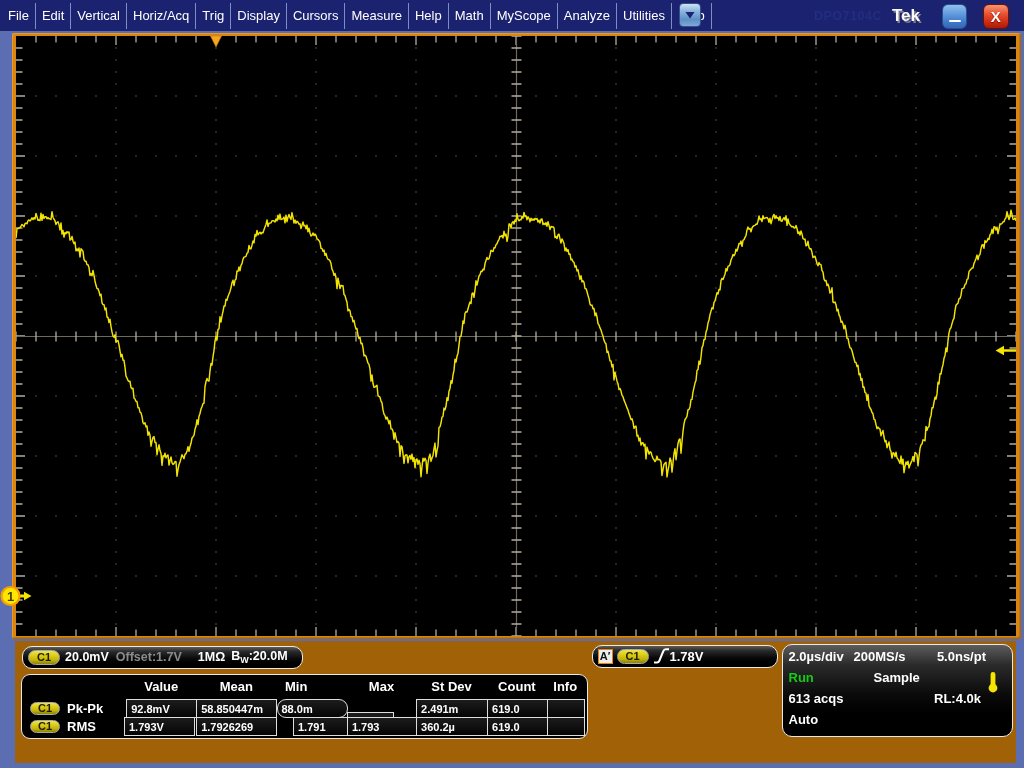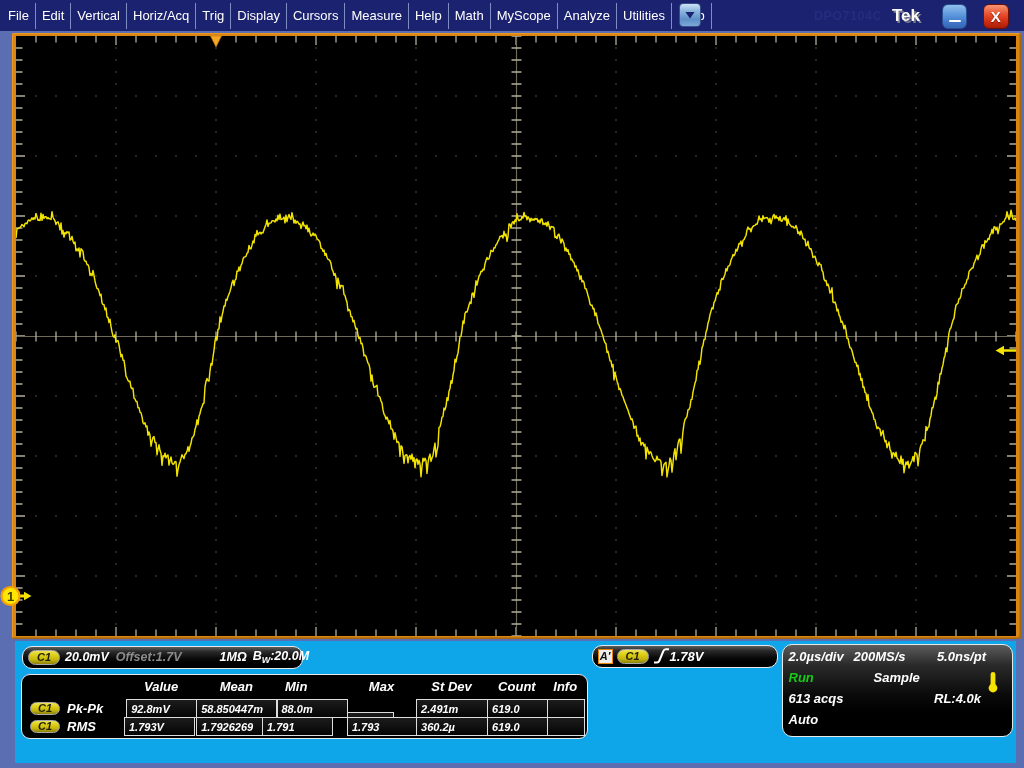--- a/index.html
+++ b/index.html
@@ -19,21 +19,21 @@
 #minbtn::after{content:"";position:absolute;left:5.5px;top:15px;width:12px;height:2.5px;background:#fff;border-radius:1px;}
 #clsbtn{position:absolute;left:983px;top:3.5px;width:25.5px;height:25px;border-radius:6px;
  background:linear-gradient(180deg,#f59576 0%,#e8512f 40%,#d03015 70%,#aa1d06 100%);border:1px solid #6e1206;
  color:#fff;font-weight:bold;font-size:15px;text-align:center;line-height:23px;text-shadow:0 1px 1px #7a1000;}
 #frame{position:absolute;left:0;top:31px;width:1024px;height:737px;background:#5c6eb2;}
 #gratbox{position:absolute;left:12px;top:33px;width:1009px;height:606px;background:#da8511;
  border-radius:2px;box-shadow:inset -1.5px -1.5px 0 #a5660d, inset 1px 1px 0 #eb9925;}
 #gratin{position:absolute;left:4px;top:2.5px;width:1000px;height:600px;background:#000;}
 #grat{position:absolute;left:0;top:0;}
 #ch1mark{position:absolute;left:0px;top:584px;}
-#panel{position:absolute;left:15px;top:640.5px;width:1001px;height:122.5px;background:#0ea5e9;font-style:italic;}
+#panel{position:absolute;left:15px;top:640.5px;width:1001px;height:122.5px;background:#a16207;}
 .box{position:absolute;border:1.5px solid #e9e9e9;border-radius:10px;
  background:linear-gradient(180deg,#5c5c5c 0%,#2a2a2a 22%,#0a0a0a 55%,#000 75%);color:#fff;}
 #chbox{left:7px;top:5.5px;width:281px;height:22.5px;display:flex;align-items:center;font-size:12.5px;font-weight:bold;}
 #trbox{left:576.5px;top:4px;width:186px;height:23.5px;display:flex;align-items:center;font-size:13px;font-weight:bold;}
 #infobox{left:767px;top:3px;width:230.5px;height:93px;font-size:13px;font-weight:bold;padding-left:44px;}
 #infobox span{position:absolute;white-space:nowrap;}
 .c1b{display:inline-block;flex:0 0 auto;width:32px;height:15px;border-radius:8px;
  background:linear-gradient(180deg,#eee254 0%,#ddce16 35%,#c3b40d 70%,#8d8007 100%);
  border:1.6px solid #a8a8a8;color:#1d1d04;font-size:11px;font-weight:bold;text-align:center;line-height:13px;}
 #mtable{position:absolute;left:6px;top:33px;width:566.5px;height:65.5px;border:1.5px solid #e9e9e9;border-radius:9px;
@@ -104,21 +104,21 @@
 <svg id="ch1mark" width="36" height="24" viewBox="0 0 36 24">
       <path d="M17 10.4 L17 13.6 L24 13.6 L24 16.3 L31.5 12 L24 7.7 L24 10.4 Z" fill="#f5e400"></path>
       <circle cx="10.5" cy="12" r="9" fill="#ffe600" stroke="#f5a000" stroke-width="2.2"></circle>
       <text x="10.5" y="16.5" font-size="13" font-weight="bold" fill="#44400a" text-anchor="middle" font-family="Liberation Sans,sans-serif">1</text>
     </svg>
 <div id="panel">
  <div class="box" id="chbox">
         <span class="c1b" style="margin:0 5px 0 5px;">C1</span>
   <span>20.0mV</span>
         <span class="gray" style="margin-left:7px;">Offset:1.7V</span>
-  <span style="margin-left:38px;">1MΩ</span>
+  <span style="margin-left:16px;">1MΩ</span>
         <span style="margin-left:6px;">B<sub class="bw">W</sub>:20.0M</span>
       </div>
  <div class="box" id="trbox">
         <span id="abadge" style="display:inline-block;flex:0 0 auto;width:15px;height:15px;background:#ececec;border:1.8px solid #e8820a;color:#111;font-size:11px;line-height:12px;text-align:center;margin:0 4px 0 5px;">A′</span>
   <span class="c1b">C1</span>
         <svg width="17" height="18" viewBox="0 0 17 18" style="margin:0 0px 0 4px">
           <path d="M1 15.5 H4 C5.6 15.5 5.9 14.8 6.4 13.6 L10.3 4.2 C10.8 2.8 11.2 2.2 12.8 2.2 H16" stroke="#fff" stroke-width="2.1" fill="none"></path>
         </svg>
         <span>1.78V</span>
       </div>
@@ -139,28 +139,28 @@
  <div id="mtable">
         <div class="hdr" style="left:104.2px;width:69.99999999999999px;">Value</div>
         <div class="hdr" style="left:174.2px;width:80.30000000000001px;">Mean</div>
         <div class="hdr" style="left:239px;width:70.39999999999998px;">Min</div>
         <div class="hdr" style="left:324.9px;width:69.20000000000005px;">Max</div>
         <div class="hdr" style="left:394.1px;width:71.0px;">St Dev</div>
         <div class="hdr" style="left:465.1px;width:59.60000000000002px;">Count</div>
         <div class="hdr" style="left:524.7px;width:37.0px;">Info</div>
         <div class="cell" style="left:104.2px;top:24.7px;width:70.99999999999999px;">92.8mV</div>
         <div class="cell" style="left:174.2px;top:24.7px;width:81.30000000000001px;">58.850447m</div>
-        <div class="cell" style="left:254.5px;top:24.7px;width:71.39999999999998px;">88.0m</div>
+        <div class="cell" style="left:254.5px;top:24.7px;width:71.39999999999998px;border-radius:9px;">88.0m</div>
         <div class="cell" style="left:324.9px;top:37px;width:47px;">106.4m</div>
         <div class="cell" style="left:394.1px;top:24.7px;width:72.0px;">2.491m</div>
         <div class="cell" style="left:465.1px;top:24.7px;width:60.60000000000002px;">619.0</div>
         <div class="cell" style="left:524.7px;top:24.7px;width:38.0px;"></div>
         <div class="cell" style="left:102px;top:42.6px;width:70.99999999999999px;">1.793V</div>
         <div class="cell" style="left:174.2px;top:42.6px;width:81.30000000000001px;">1.7926269</div>
-        <div class="cell" style="left:240px;top:42.6px;width:71.39999999999998px;">1.791</div>
+        <div class="cell" style="left:271px;top:42.6px;width:71.39999999999998px;">1.791</div>
         <div class="cell" style="left:324.9px;top:42.6px;width:70.20000000000005px;">1.793</div>
         <div class="cell" style="left:394.1px;top:42.6px;width:72.0px;">360.2µ</div>
         <div class="cell" style="left:465.1px;top:42.6px;width:60.60000000000002px;">619.0</div>
         <div class="cell" style="left:524.7px;top:42.6px;width:38.0px;"></div>
         <div class="rowlab" style="left:8px;top:26px;">
           <span class="c1b" style="width:30px;height:13px;line-height:11px;border-radius:7px;">C1</span>
           <span style="margin-left:7px;">Pk-Pk</span>
         </div>
         <div class="rowlab" style="left:8px;top:44px;">
           <span class="c1b" style="width:30px;height:13px;line-height:11px;border-radius:7px;">C1</span>

